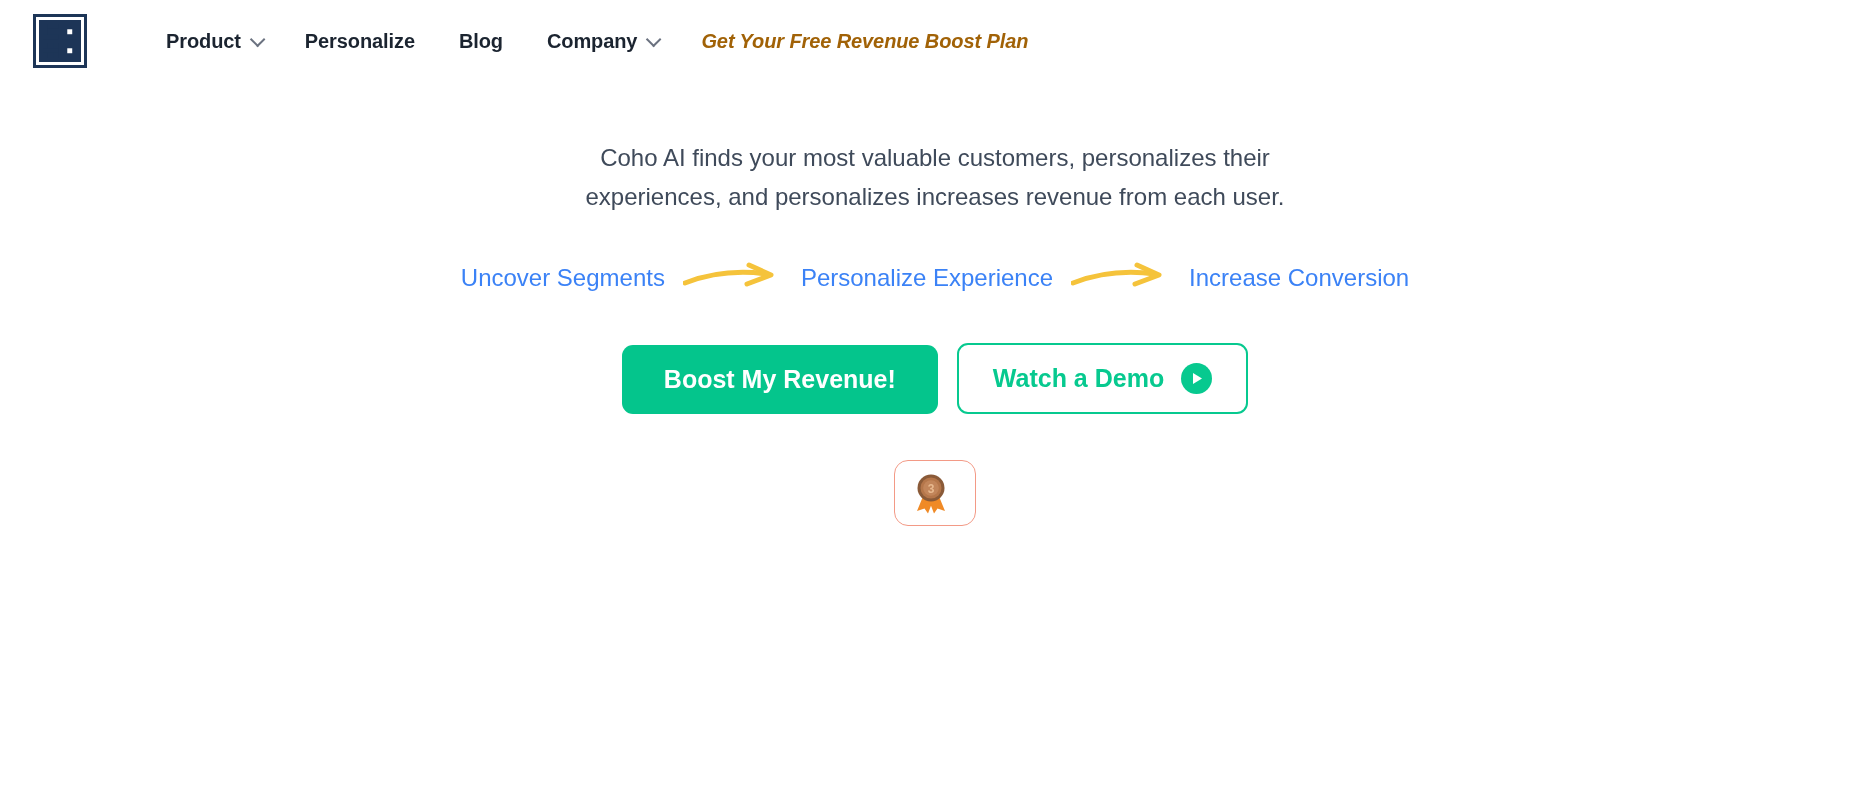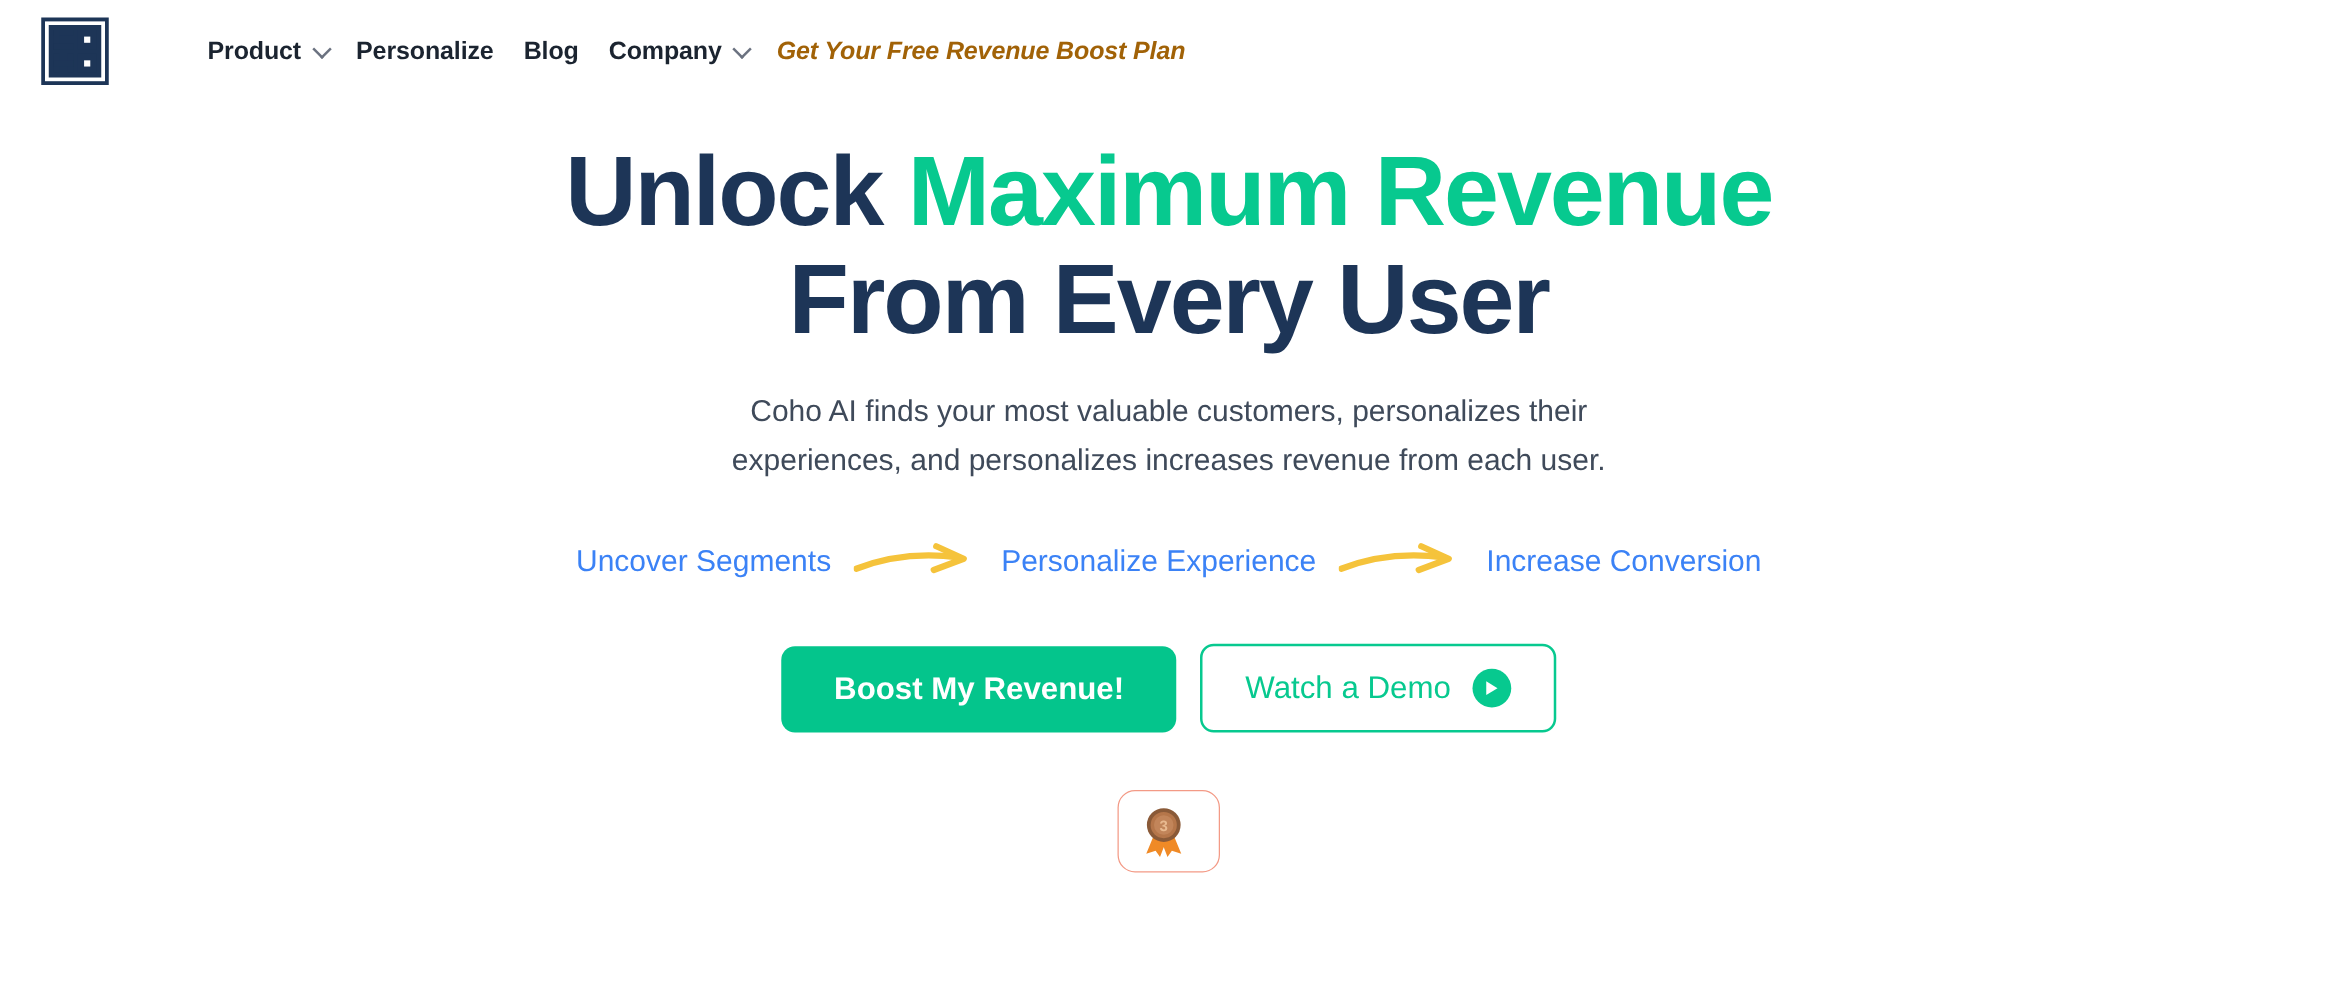--- a/index.html
+++ b/index.html
@@ -37,21 +37,21 @@
   .logo-cell { position: relative; }
   .logo-glyph {
     width: 100%;
     height: 100%;
     display: block;
   }
 
   .nav-main {
     display: flex;
     align-items: center;
-    gap: 24px;
+    gap: 44px;
     margin-left: 82px;
     justify-content: space-between;
   }
   .nav-link {
     font-size: 20px;
     font-weight: 700;
     color: #1b2430;
     letter-spacing: -0.1px;
     display: flex;
     align-items: center;
@@ -158,21 +158,21 @@
     border-radius: 11px;
     padding: 20px 42px;
     cursor: pointer;
     white-space: nowrap;
     font-family: "Liberation Sans", sans-serif;
   }
   .btn-secondary {
     background: #ffffff;
     color: #07c98f;
     font-size: 25px;
-    font-weight: 400;
+    font-weight: 700;
     border: 2px solid #07c98f;
     border-radius: 11px;
     padding: 18px 34px;
     cursor: pointer;
     display: flex;
     align-items: center;
     gap: 17px;
     white-space: nowrap;
     font-family: "Liberation Sans", sans-serif;
   }
@@ -269,24 +269,20 @@
       <span>Company</span>
       <i class="chev"></i>
     </span>
     <span class="nav-link promo">Get Your Free Revenue Boost Plan</span>
   </nav>
 
 </div>
 
 <main class="hero">
 
-  <h1 class="headline">
-    <span>Unlock </span><span class="accent">Maximum Revenue</span><br>
-    <span>From Every User</span>
-  </h1>
 
   <p class="subhead">
     <span>Coho AI finds your most valuable customers, personalizes their</span><br>
     <span>experiences, and personalizes increases revenue from each user.</span>
   </p>
 
   <div class="steps">
     <span class="step-label">Uncover Segments</span>
 
     <svg class="arrow-svg" width="100" height="34" viewBox="0 0 100 34">

